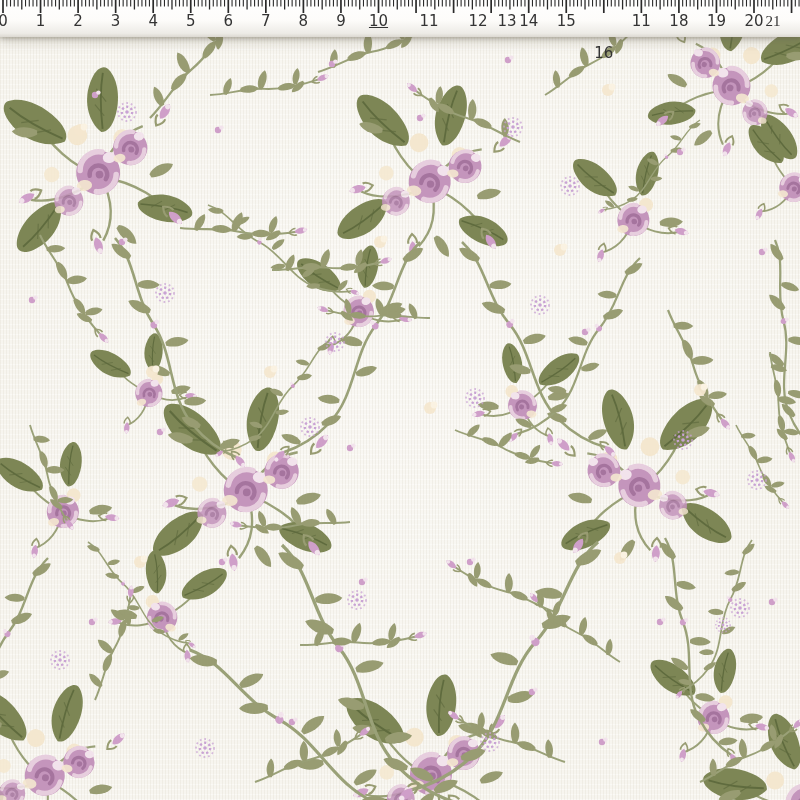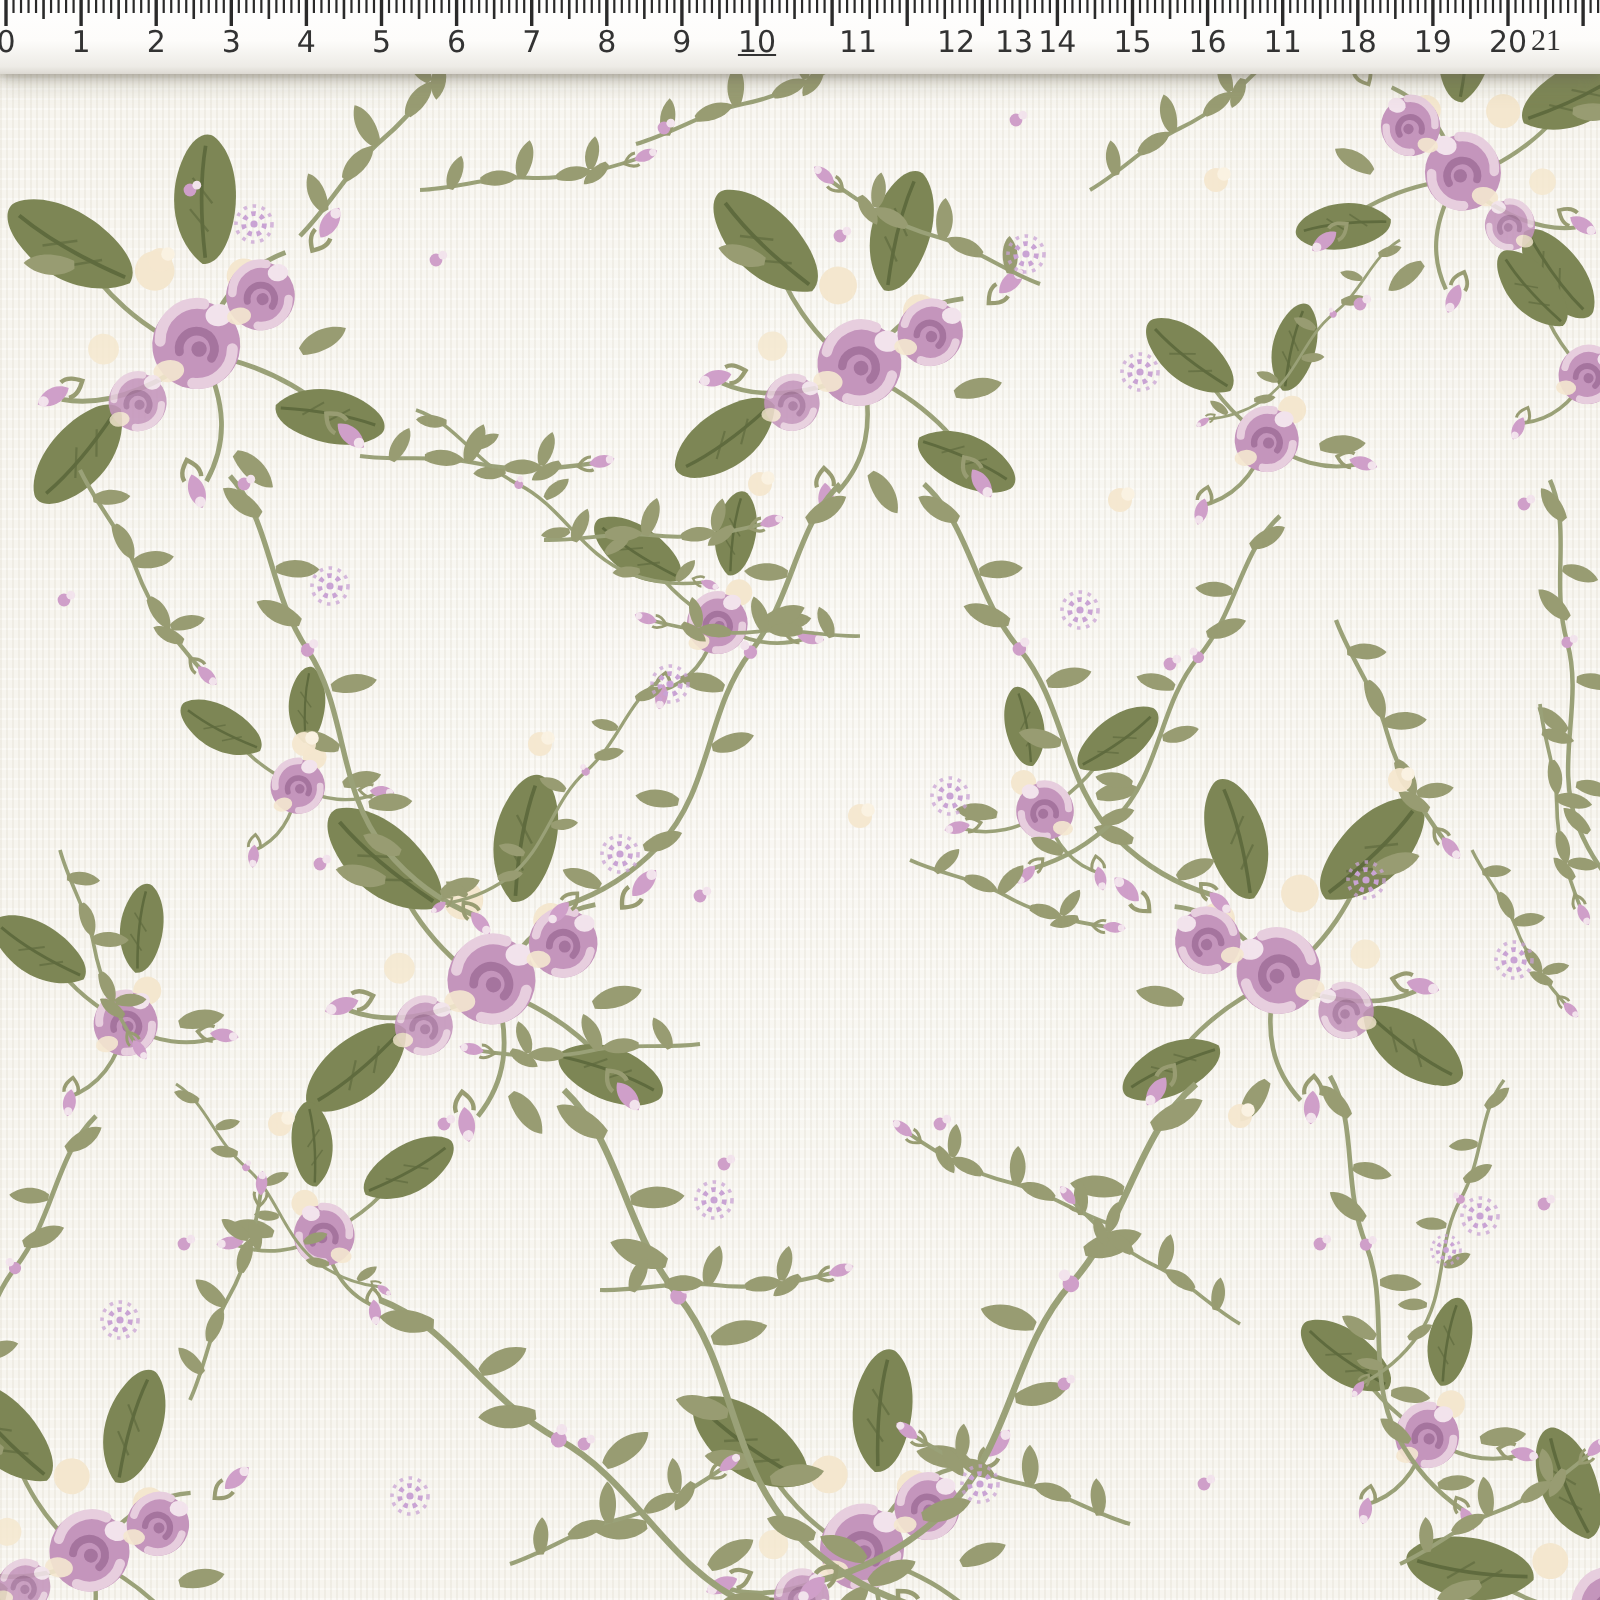--- a/index.html
+++ b/index.html
@@ -464,21 +464,21 @@
         <span class="ruler-num" style="left: 228.3px; color: rgb(51, 51, 51);">6</span>
         <span class="ruler-num" style="left: 265.85px; color: rgb(51, 51, 51);">7</span>
         <span class="ruler-num" style="left: 303.4px; color: rgb(51, 51, 51);">8</span>
         <span class="ruler-num" style="left: 340.95px; color: rgb(51, 51, 51);">9</span>
         <span class="ruler-num" style="left: 378.5px; color: rgb(51, 51, 51); text-decoration: underline;">10</span>
         <span class="ruler-num" style="left: 429px; color: rgb(51, 51, 51);">11</span>
         <span class="ruler-num" style="left: 478px; color: rgb(51, 51, 51); text-align: right;">12</span>
         <span class="ruler-num" style="left: 507px; color: rgb(51, 51, 51);">13</span>
         <span class="ruler-num" style="left: 528.7px; color: rgb(51, 51, 51);">14</span>
         <span class="ruler-num" style="left: 566.25px; color: rgb(51, 51, 51);">15</span>
-        <span class="ruler-num" style="left: 603.8px; color: rgb(51, 51, 51);">16</span>
+        <span class="ruler-num" style="left: 603.8px; color: rgb(51, 51, 51); margin-top: 32px;">16</span>
         <span class="ruler-num" style="left: 641.35px; color: rgb(51, 51, 51);">11</span>
         <span class="ruler-num" style="left: 678.9px; color: rgb(51, 51, 51);">18</span>
         <span class="ruler-num" style="left: 716.45px; color: rgb(51, 51, 51); text-align: center;">19</span>
         <span class="ruler-num" style="left: 754px; color: rgb(51, 51, 51);">20</span>
         <span class="ruler-num" style="left: 773px; color: rgb(51, 51, 51); font-family: Liberation Serif, serif;">21</span>
       </div>
   </div>
 
 </div>
 

